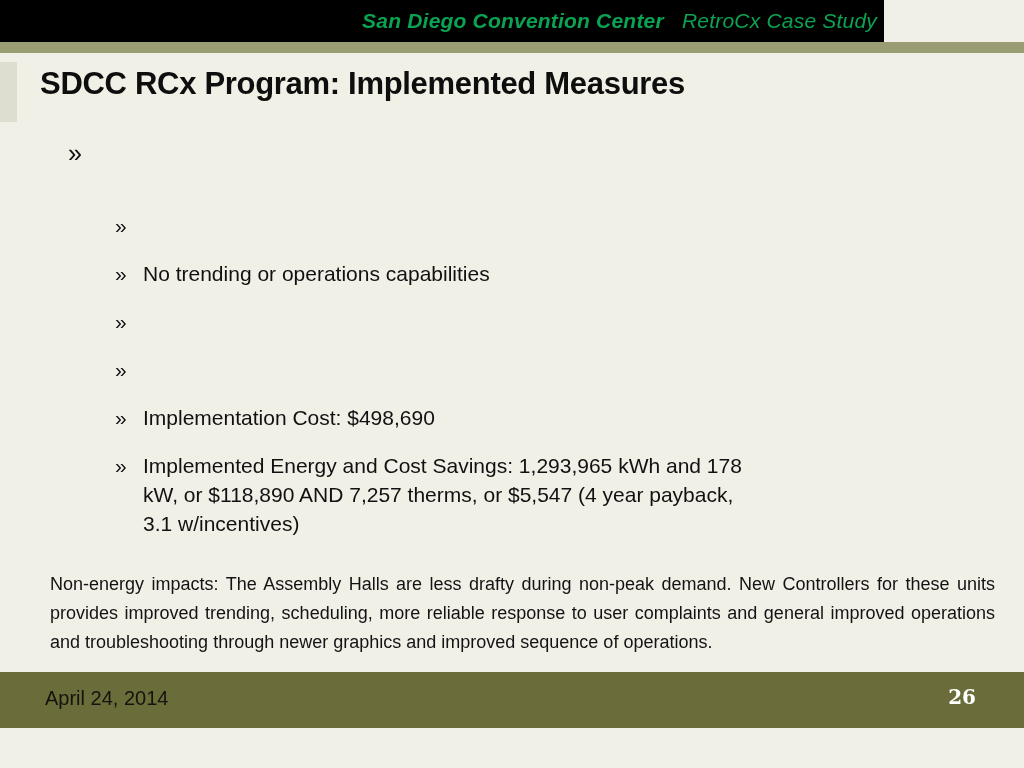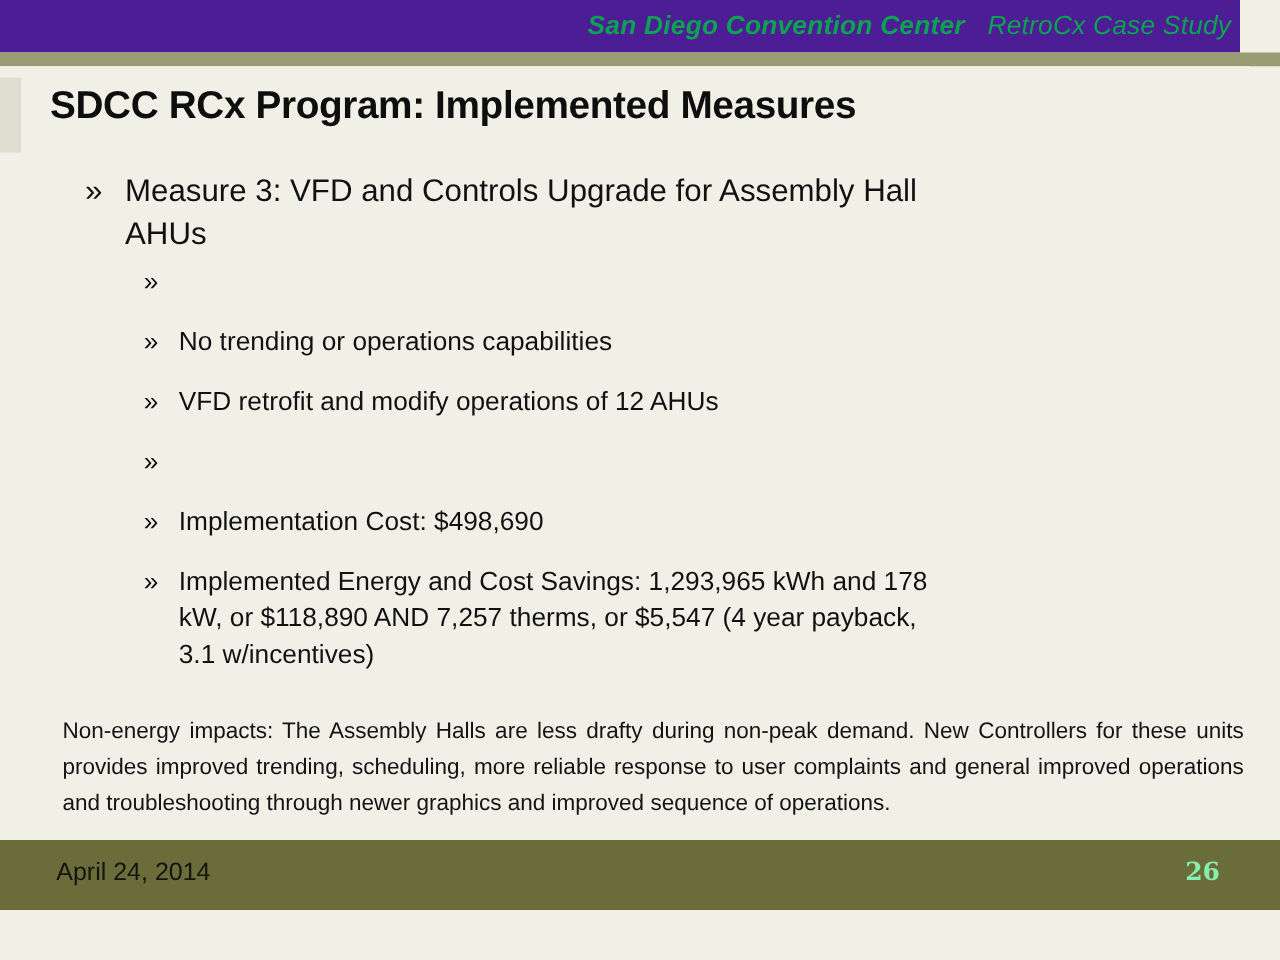--- a/index.html
+++ b/index.html
@@ -4,22 +4,22 @@
 <style>
   html,body{margin:0;padding:0;}
   body{
     width:1024px;height:768px;overflow:hidden;position:relative;
     background:#f1f0e7;
     font-family:"Liberation Sans", sans-serif;
     -webkit-font-smoothing:antialiased;
   }
   
   .header-band{
-    position:absolute;left:0;top:0;width:992px;height:42px;
-    background:#4c1d95;
+    position:absolute;left:0;top:0;width:884px;height:42px;
+    background:#000000;
     display:flex;align-items:center;justify-content:flex-end;
     padding-right:7px;box-sizing:border-box;
   }
   .header-text{
     font-style:italic;font-size:21px;color:#0ba352;white-space:nowrap;
     letter-spacing:0.2px;
   }
   .header-text .brand{font-weight:bold;}
   .divider-band{
     position:absolute;left:0;top:42px;width:1024px;height:11px;
@@ -75,21 +75,21 @@
   }
   .footer-conf{
     position:absolute;left:0;top:12px;width:1024px;
     text-align:center;
     font-size:25px;font-weight:bold;color:#00b155;
     letter-spacing:0.2px;
   }
   .footer-page{
     position:absolute;right:48px;top:13px;
     font-family:"DejaVu Serif", serif;
-    font-size:20px;font-weight:bold;color:#86efac;
+    font-size:20px;font-weight:bold;color:#ffffff;
   }
 </style>
 </head>
 <body>
 
 <div class="header-band">
   <div class="header-text">
     <span class="brand">San Diego Convention Center</span>
     <span>&nbsp;</span>
     <span class="subtitle">RetroCx Case Study</span>
@@ -99,34 +99,32 @@
 <div class="divider-band"></div>
 
 <div class="slide-body">
 
   <div class="left-tab"></div>
 
   <div class="slide-title">SDCC RCx Program: Implemented Measures</div>
 
   <div class="l1-row">
     <span class="l1-marker">»</span>
-    <span class="l1-text">Measure 3: VFD and Controls Upgrade for Assembly Hall AHUs</span>
   </div>
 
   <div class="l2-list">
     <div class="l2-row">
       <span class="l2-marker">»</span>
     </div>
     <div class="l2-row">
       <span class="l2-marker">»</span>
       <span class="l2-text">No trending or operations capabilities</span>
     </div>
     <div class="l2-row">
       <span class="l2-marker">»</span>
-      <span class="l2-text">VFD retrofit and modify operations of 12 AHUs</span>
     </div>
     <div class="l2-row">
       <span class="l2-marker">»</span>
     </div>
     <div class="l2-row">
       <span class="l2-marker">»</span>
       <span class="l2-text">Implementation Cost: $498,690</span>
     </div>
     <div class="l2-row">
       <span class="l2-marker">»</span>

